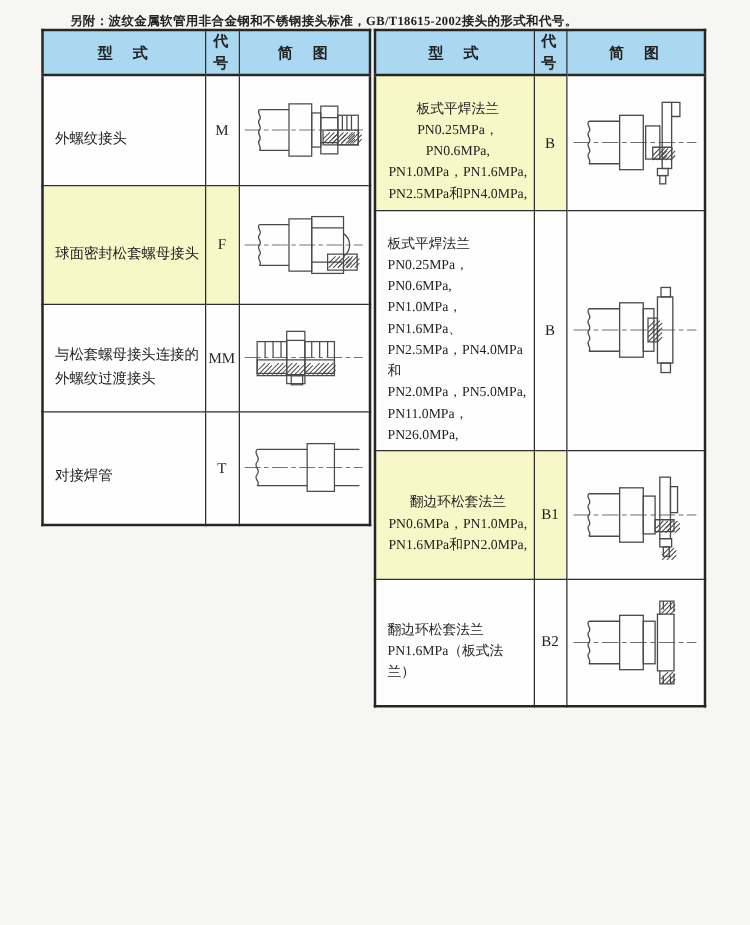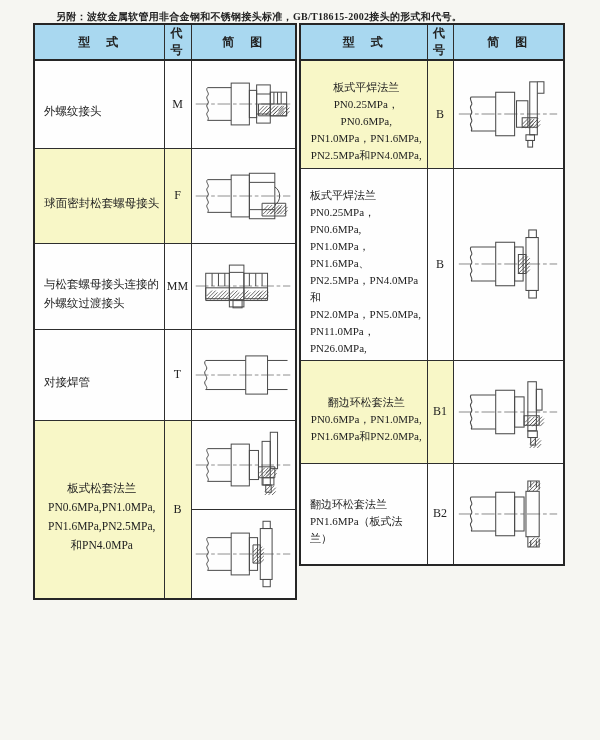--- a/index.html
+++ b/index.html
@@ -239,41 +239,20 @@
     <td class="type">
           <div>对接焊管</div>
         </td>
     <td class="code">T</td>
     <td class="diag">
           <svg class="d" width="100" height="74" viewBox="0 0 110 80">
             <use href="#d-t"></use>
           </svg>
         </td>
   </tr>
-  <tr class="hl" style="height:177px">
-    <td class="type">
-      <div>板式松套法兰</div>
-      <div>PN0.6MPa,PN1.0MPa,</div>
-      <div>PN1.6MPa,PN2.5MPa,</div>
-      <div>和PN4.0MPa</div>
-    </td>
-    <td class="code">B</td>
-    <td class="diag">
-      <div class="sub" style="height:88px">
-            <svg class="d" width="100" height="80" viewBox="0 0 110 80">
-              <use href="#d-fp"></use>
-            </svg>
-          </div>
-      <div class="sub" style="height:88px">
-            <svg class="d" width="100" height="80" viewBox="0 0 110 80">
-              <use href="#d-fb"></use>
-            </svg>
-          </div>
-    </td>
-  </tr>
 </tbody>
   </table>
 
 <table class="tbl right">
   <colgroup>
       <col style="width:127px">
       <col style="width:26px">
       <col style="width:111px">
     </colgroup>
   <tbody>

